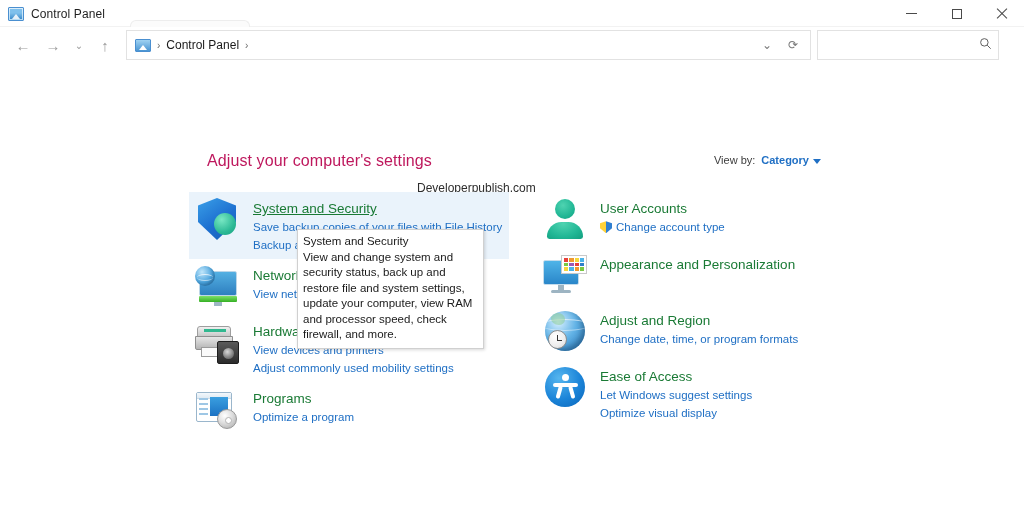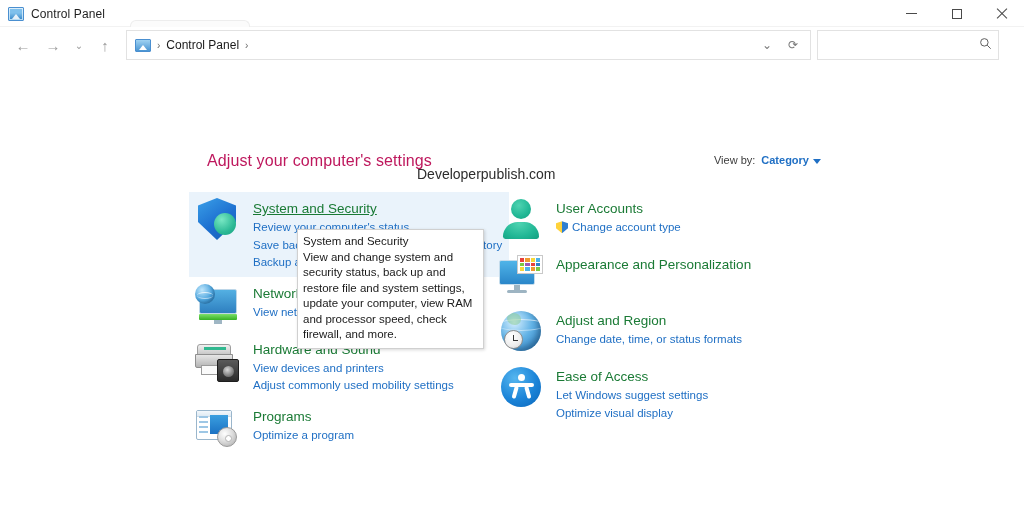--- a/index.html
+++ b/index.html
@@ -174,22 +174,22 @@
   #page-title {
     position: absolute;
     left: 195px; top: 88px;
     font-size: 16px;
     color: #be185d;
     letter-spacing: .1px;
     margin-left: 12px;
   }
   #watermark {
     position: absolute;
-    left: 417px; top: 102px;
-    font-size: 14px;
+    left: 417px; top: 117px;
+    font-size: 12px;
     color: #2d2d2d;
   }
   #viewby {
     position: absolute;
     right: 203px; top: 90px;
     display: flex; align-items: center; gap: 6px;
     font-size: 11px;
   }
   #viewby-label { color: #3c3c3c; }
   #viewby-value {
@@ -205,21 +205,21 @@
     position: relative; top: 1px;
   }
 
   #cats {
     position: absolute;
     left: 0; top: 128px;
     width: 100%;
   }
   .column { position: absolute; top: 0; }
   #col-left  { left: 189px; width: 320px; }
-  #col-right { left: 492px; width: 330px; }
+  #col-right { left: 536px; width: 330px; }
 
   .cat {
     position: relative;
     display: flex;
     gap: 12px;
     padding: 4px 6px 6px 6px;
     align-items: flex-start;
   }
   .cat.hovered {
     background: #eaf3fb;
@@ -574,21 +574,21 @@
     </span>
   </div>
 
   <div id="cats">
     <div class="column" id="col-left">
         <div class="cat hovered">
           <div class="cat-icon ico-shield">
             <span class="shield-base"></span>
             <span class="shield-dot"></span>
           </div>
-          <div class="cat-body"><a class="cat-title">System and Security</a><a class="cat-link">Review your computer's status</a><a class="cat-link">Save backup copies of your files with File History</a><a class="cat-link">Backup and Restore (Windows 7)</a></div>
+          <div class="cat-body"><a class="cat-title">System and Security</a><a class="cat-link">Save backup copies of your files with File History</a><a class="cat-link">Backup and Restore (Windows 7)</a></div>
         </div>
         <div class="cat">
           <div class="cat-icon ico-net">
             <span class="screen"></span>
             <span class="base"></span>
             <span class="stand"></span>
             <span class="globe"></span>
           </div>
           <div class="cat-body"><a class="cat-title">Network and Internet</a><a class="cat-link">View network status and tasks</a></div>
         </div>
@@ -642,21 +642,21 @@
               <i style="background:#7ac943"></i>
             </span>
           </div>
           <div class="cat-body"><a class="cat-title">Appearance and Personalization</a></div>
         </div>
         <div class="cat">
           <div class="cat-icon ico-clock">
             <span class="globe"></span>
             <span class="face"></span>
           </div>
-          <div class="cat-body"><a class="cat-title">Adjust and Region</a><a class="cat-link">Change date, time, or status formats</a></div>
+          <div class="cat-body"><a class="cat-title">Adjust and Region</a><a class="cat-link">Change date, time, or program formats</a></div>
         </div>
         <div class="cat">
           <div class="cat-icon ico-ease">
             <span class="circ"></span>
             <span class="man-head"></span>
             <span class="man-arms"></span>
             <span class="man-legL"></span>
             <span class="man-legR"></span>
           </div>
           <div class="cat-body"><a class="cat-title">Ease of Access</a><a class="cat-link">Let Windows suggest settings</a><a class="cat-link">Optimize visual display</a></div>

